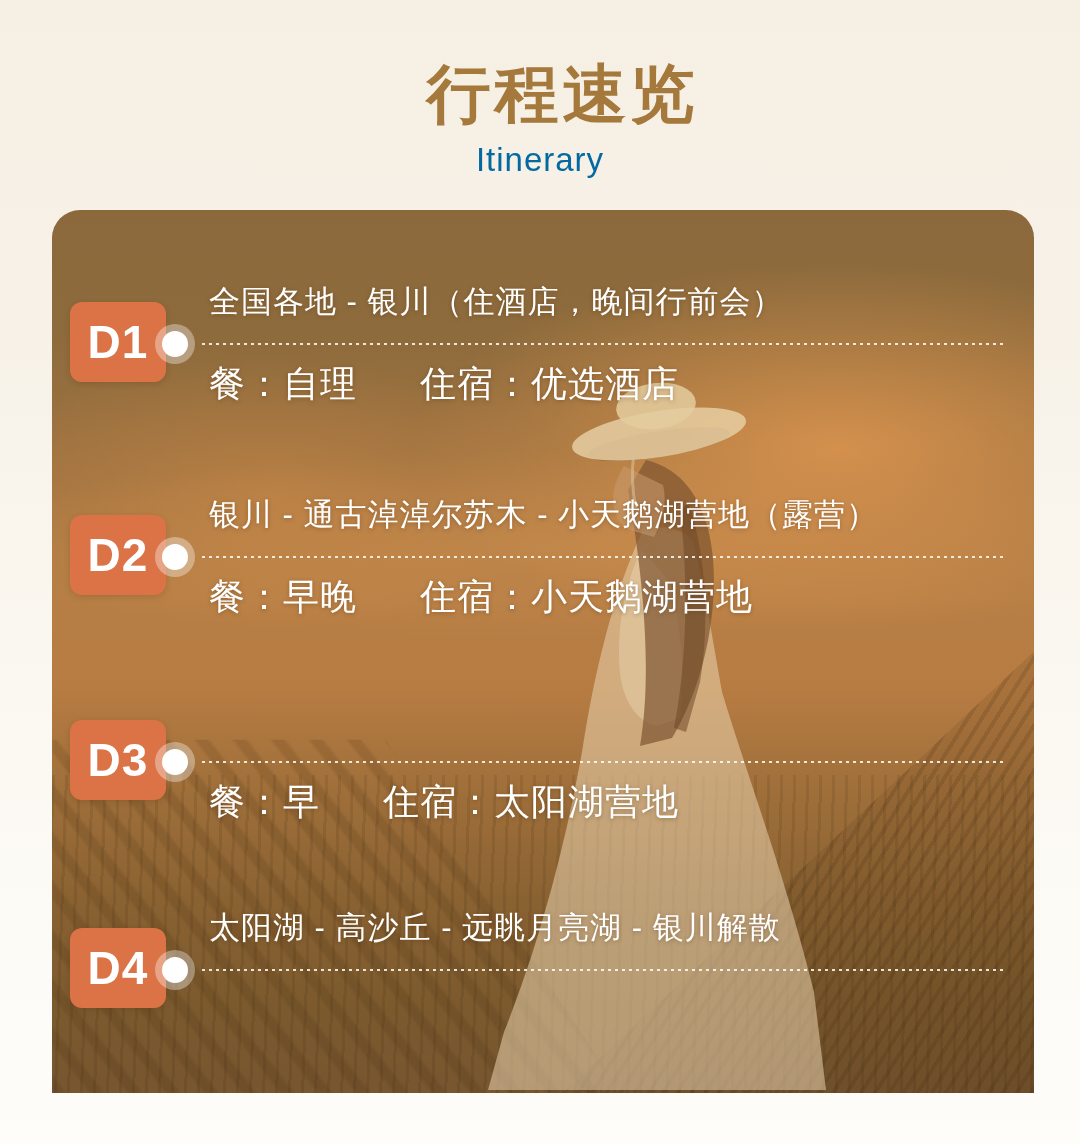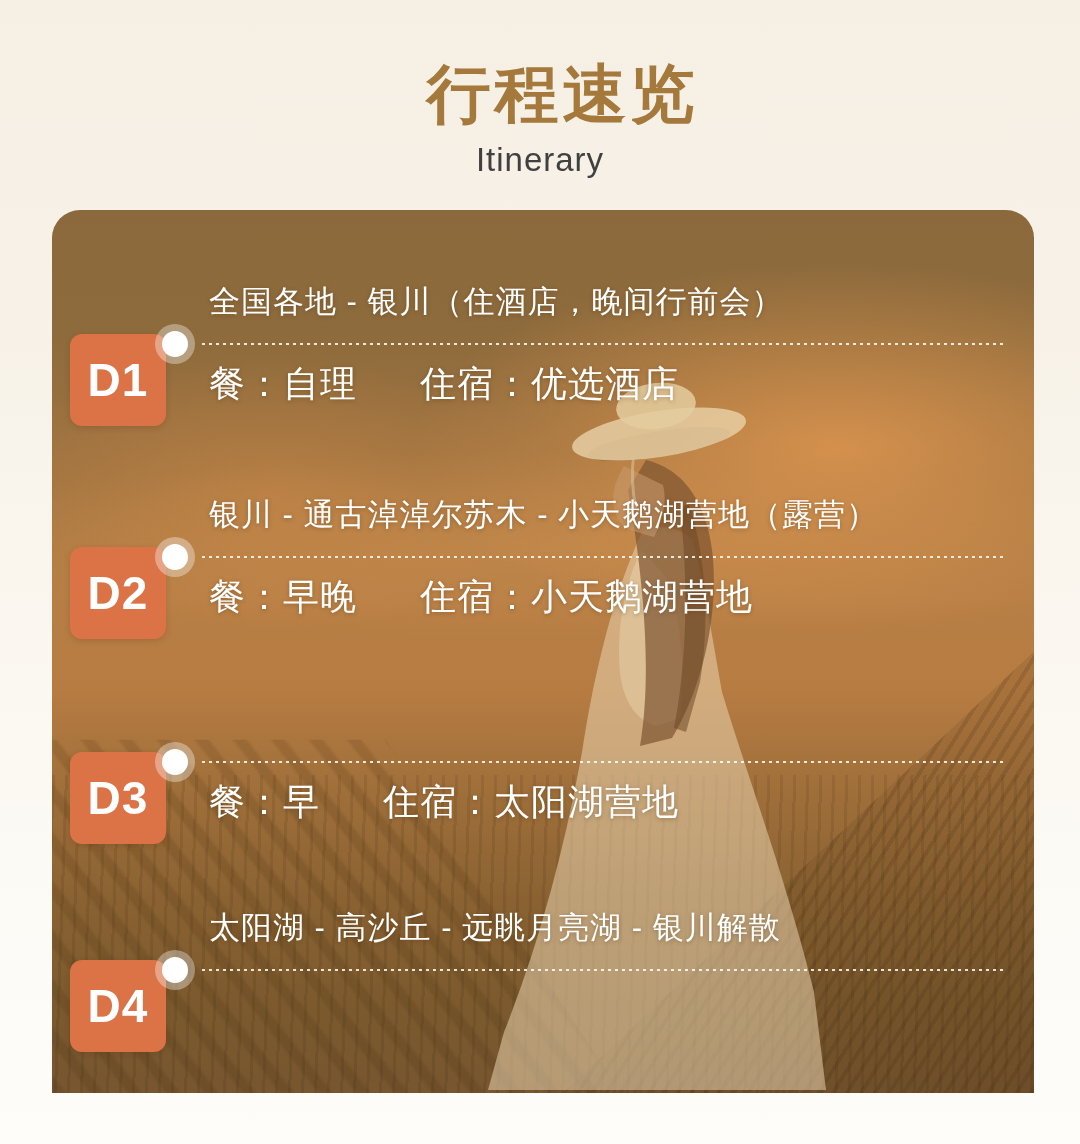--- a/index.html
+++ b/index.html
@@ -7,21 +7,21 @@
     width:1080px;height:1144px;position:relative;overflow:hidden;
     font-family:"Liberation Sans","DejaVu Sans",sans-serif;
     background:linear-gradient(180deg,#F5EFE4 0%,#F7F1E7 25%,#FBF8F1 60%,#FEFDFA 100%);
   }
   
   .header{position:absolute;top:54px;left:0;width:100%;text-align:center;}
   .page-title{
     font-size:64px;font-weight:700;letter-spacing:4px;color:#A5793C;line-height:80px;margin:0;padding-left:45px;
   }
   .page-subtitle{
-    margin-top:6px;font-size:33px;font-weight:500;letter-spacing:1px;color:#404040;line-height:40px;
+    margin-top:6px;font-size:33px;font-weight:500;letter-spacing:1px;color:#0369a1;line-height:40px;
   }
   
   .card{
     position:absolute;left:52px;top:210px;width:982px;height:883px;
     border-radius:28px 28px 0 0;overflow:hidden;
   }
   .bg-layer{position:absolute;inset:0;}
   .bg-base{
     background:linear-gradient(180deg,#8B693C 0%,#8E6B3C 14%,#9F7341 30%,#B67E45 44%,#B77C42 54%,#9F6F3A 66%,#8A6232 78%,#7C5A2E 90%,#775630 100%);
   }
@@ -53,25 +53,24 @@
   .woman-figure{position:absolute;left:422px;top:172px;width:370px;height:711px;}
   
   .day-row{position:absolute;left:0;right:0;height:170px;}
   .row-1{top:62px;} .row-2{top:275px;} .row-3{top:480px;} .row-4{top:688px;}
   .route{
     position:absolute;left:157px;top:8px;right:20px;
     font-size:31px;line-height:44px;font-weight:500;color:#FFFFFF;letter-spacing:1px;
     text-shadow:0 1px 4px rgba(70,40,10,.35);white-space:nowrap;
   }
   .badge{
-    position:absolute;left:18px;top:30px;width:96px;height:92px;border-radius:12px;
+    position:absolute;left:18px;top:30px;width:96px;height:80px;border-radius:12px;
     background:#DB7346;color:#FFFFFF;font-size:46px;font-weight:700;letter-spacing:1px;
     display:flex;align-items:center;justify-content:center;
     box-shadow:0 2px 6px rgba(80,40,10,.18);
-    margin-top:32px;
   }
   .dot{
     position:absolute;left:110px;top:59px;width:26px;height:26px;border-radius:50%;
     background:#FFFFFF;box-shadow:0 0 0 7px rgba(255,255,255,.35);
   }
   .dotline{
     position:absolute;left:150px;right:30px;top:71px;height:2px;
     background:repeating-linear-gradient(90deg, rgba(255,253,248,.85) 0 3px, rgba(255,253,248,0) 3px 7px);
   }
   .meal{

